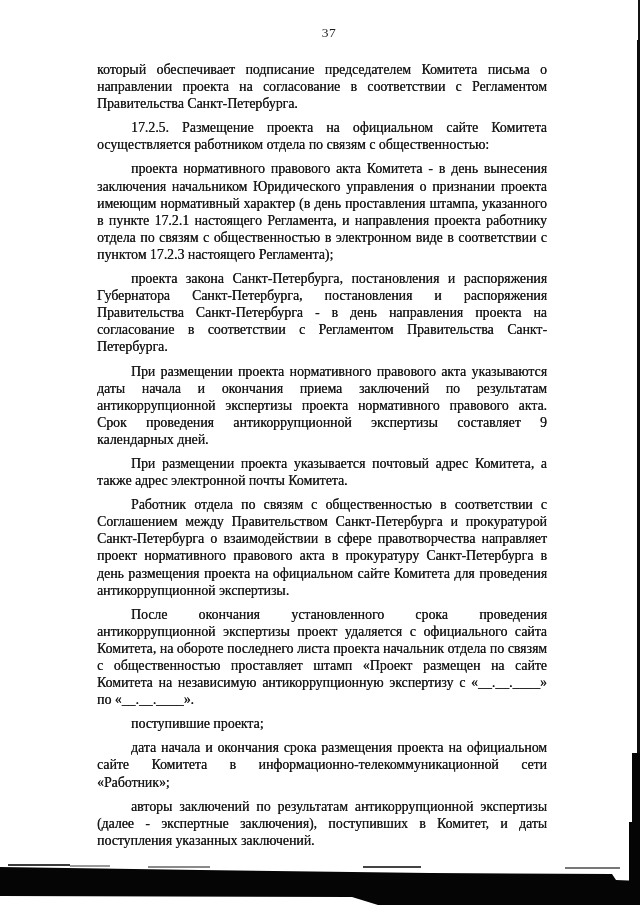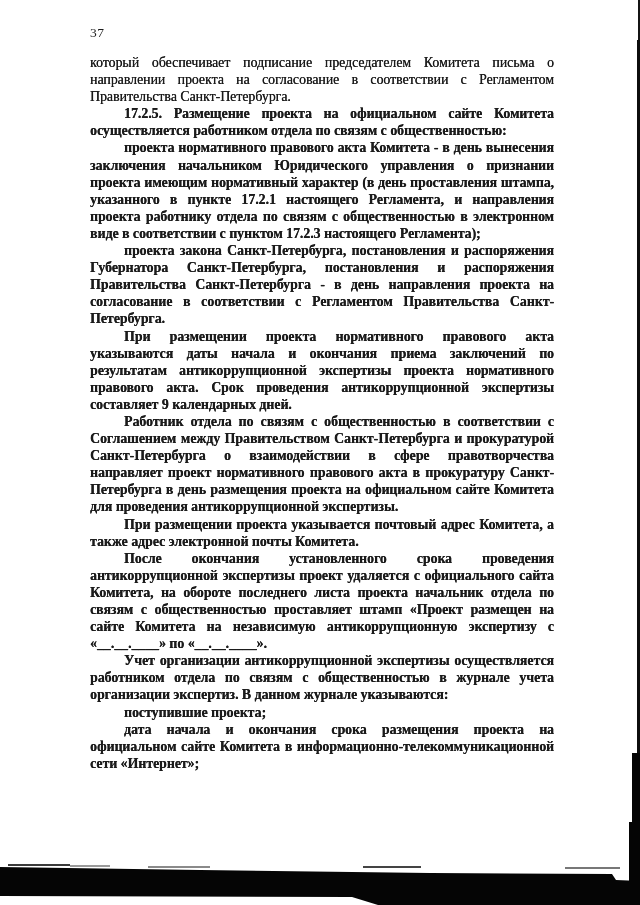--- a/index.html
+++ b/index.html
@@ -17,40 +17,40 @@
   }
   .page {
     position: absolute;
     inset: 0;
   }
   .page-number {
     position: absolute;
     top: 25px;
     left: 90px;
     width: 478px;
+    text-align: center;
     font-size: 13.5px;
     letter-spacing: 0.5px;
   }
   .text-body {
     position: absolute;
     top: 54px;
     left: 90px;
     width: 464px;
     font-size: 13.8px;
     line-height: 17.1px;
     text-align: justify;
     text-shadow: 0.25px 0 0 currentColor;
   }
   .text-body p.para {
-    margin: 0;
+    margin: 7px;
     padding: 0;
   }
   .text-body p.para.ind {
     text-indent: 34px;
-    font-weight: bold;
   }
   
   .edge-line  { position: absolute; top: 0;     right: 0; width: 2px;  height: 905px; background: #141414; }
   .edge-line2 { position: absolute; top: 40px;  right: 0; width: 3px;  height: 865px; background: #0d0d0d; }
   .edge-mid   { position: absolute; top: 753px; right: 0; width: 8px;  height: 152px; background: #050505; }
   .edge-wide  { position: absolute; top: 822px; right: 0; width: 11px; height: 83px;  background: #050505; }
   .bottom-band {
     position: absolute;
     top: 0; left: 0;
     width: 640px; height: 905px;
@@ -63,26 +63,26 @@
 <div class="page">
 
   <div class="page-number">37</div>
 
   <div class="text-body">
       <p class="para">который обеспечивает подписание председателем Комитета письма о направлении проекта на согласование в соответствии с Регламентом Правительства Санкт-Петербурга.</p>
       <p class="para ind">17.2.5. Размещение проекта на официальном сайте Комитета осуществляется работником отдела по связям с общественностью:</p>
       <p class="para ind">проекта нормативного правового акта Комитета - в день вынесения заключения начальником Юридического управления о признании проекта имеющим нормативный характер (в день проставления штампа, указанного в пункте 17.2.1 настоящего Регламента, и направления проекта работнику отдела по связям с общественностью в электронном виде в соответствии с пунктом 17.2.3 настоящего Регламента);</p>
       <p class="para ind">проекта закона Санкт-Петербурга, постановления и распоряжения Губернатора Санкт-Петербурга, постановления и распоряжения Правительства Санкт-Петербурга - в день направления проекта на согласование в соответствии с Регламентом Правительства Санкт-Петербурга.</p>
       <p class="para ind">При размещении проекта нормативного правового акта указываются даты начала и окончания приема заключений по результатам антикоррупционной экспертизы проекта нормативного правового акта. Срок проведения антикоррупционной экспертизы составляет 9 календарных дней.</p>
+      <p class="para ind">При размещении проекта указывается почтовый адрес Комитета, а также адрес электронной почты Комитета.</p>
       <p class="para ind">Работник отдела по связям с общественностью в соответствии с Соглашением между Правительством Санкт-Петербурга и прокуратурой Санкт-Петербурга о взаимодействии в сфере правотворчества направляет проект нормативного правового акта в прокуратуру Санкт-Петербурга в день размещения проекта на официальном сайте Комитета для проведения антикоррупционной экспертизы.</p>
-      <p class="para ind">При размещении проекта указывается почтовый адрес Комитета, а также адрес электронной почты Комитета.</p>
       <p class="para ind">После окончания установленного срока проведения антикоррупционной экспертизы проект удаляется с официального сайта Комитета, на обороте последнего листа проекта начальник отдела по связям с общественностью проставляет штамп «Проект размещен на сайте Комитета на независимую антикоррупционную экспертизу с «__.__.____» по «__.__.____».</p>
-      <p class="para ind">Учет организации антикоррупционной экспертизы осуществляется работником отдела по связям с общественностью в журнале учета организации экспертиз. В данном журнале указываются:</p>
       <p class="para ind">поступившие проекта;</p>
-      <p class="para ind">дата начала и окончания срока размещения проекта на официальном сайте Комитета в информационно-телекоммуникационной сети «Интернет»;</p>
+      <p class="para ind">дата начала и окончания срока размещения проекта на официальном сайте Комитета в информационно-телекоммуникационной сети «Работник»;</p>
+      <p class="para ind">авторы заключений по результатам антикоррупционной экспертизы (далее - экспертные заключения), поступивших в Комитет, и даты поступления указанных заключений.</p>
     </div>
 
   <svg class="bottom-band" width="640" height="905" viewBox="0 0 640 905" xmlns="http://www.w3.org/2000/svg">
 
     <rect x="8" y="864" width="62" height="2" fill="#3a3a3a"></rect>
     <rect x="70" y="865" width="40" height="2" fill="#9a9a9a"></rect>
     <rect x="148" y="866" width="62" height="2" fill="#8a8a8a"></rect>
     <rect x="363" y="866" width="58" height="2" fill="#444444"></rect>
     <rect x="565" y="867" width="55" height="2" fill="#777777"></rect>
 

